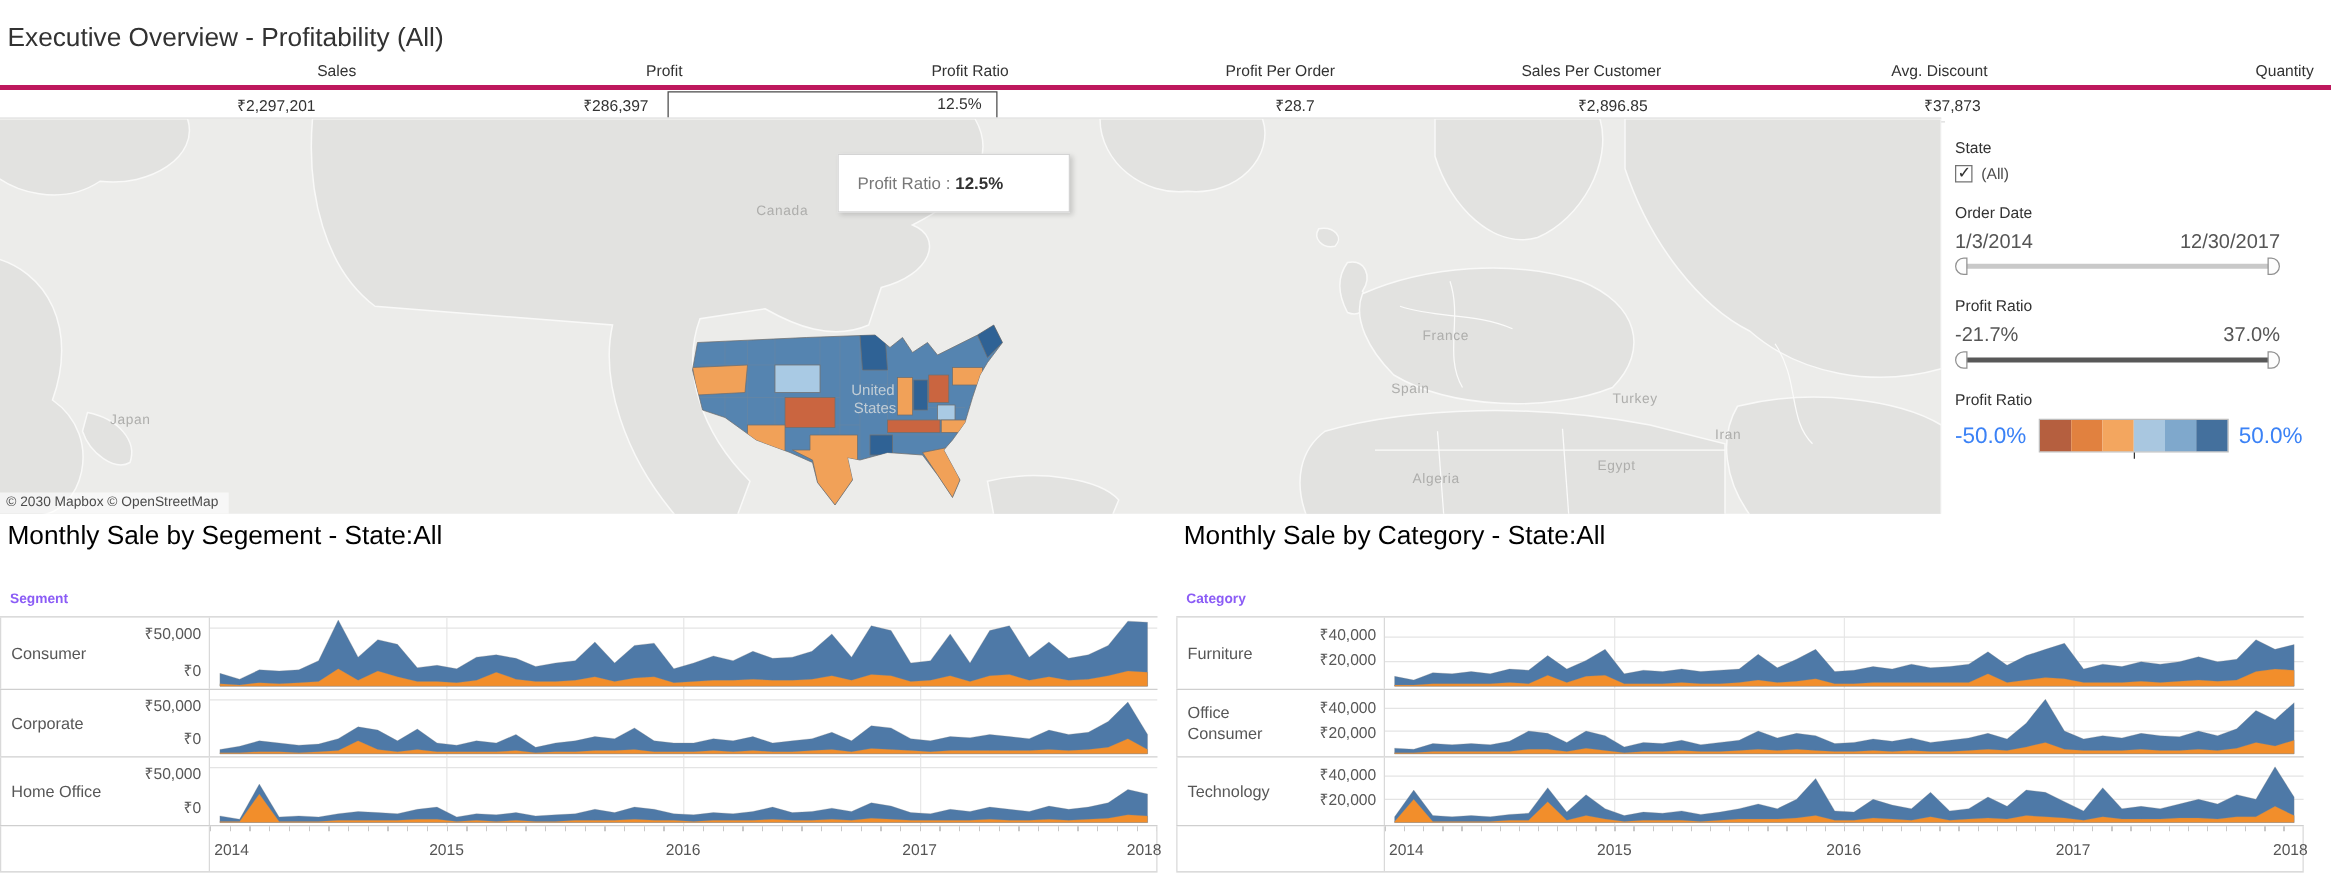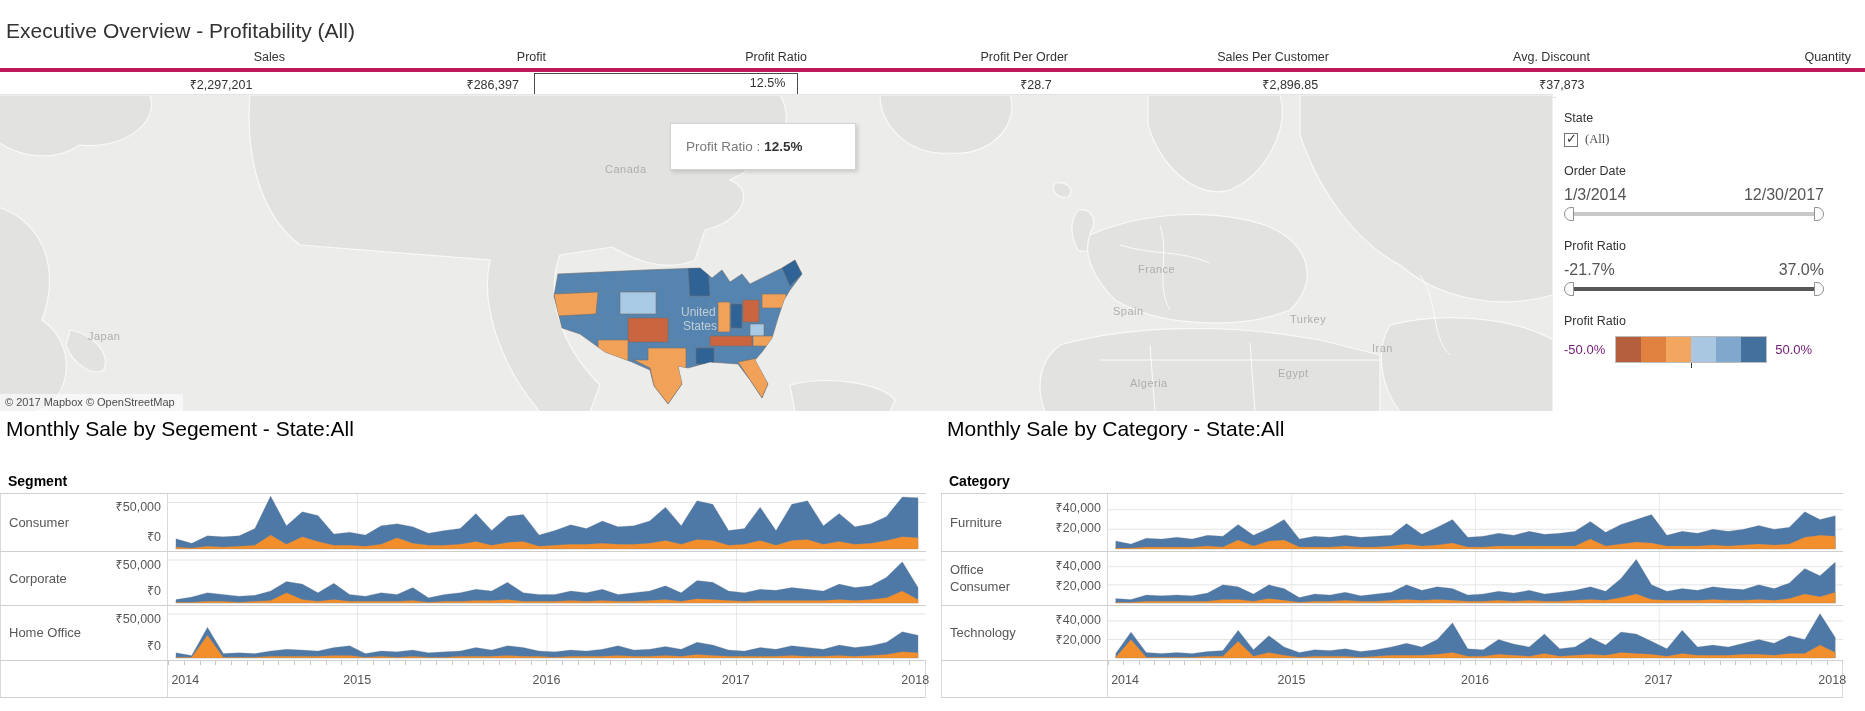--- a/index.html
+++ b/index.html
@@ -30,47 +30,47 @@
     background:#fff; border:1px solid #d4d4d4; box-shadow:2px 2px 4px rgba(0,0,0,.15);
     display:flex; align-items:center; padding-left:15px; font-size:13.5px; color:#787878; }
   .tooltip b { color:#333; margin-left:4px; font-weight:bold; }
   .attribution { position:absolute; left:0; bottom:0; background:rgba(255,255,255,.6);
     font-size:11px; color:#4c4c4c; padding:2px 8px 3px 5px; }
 
   
   .filter-panel { position:absolute; left:1556px; top:94px; width:309px; height:317px; background:#fff; }
   .fp-inner { position:relative; width:260px; margin-left:8px; }
   .fp-label { font-size:12.5px; color:#333; margin-top:17px; }
-  .cb-row { display:flex; align-items:flex-end; margin-top:7px;font-family:Liberation Serif, serif; }
+  .cb-row { display:flex; align-items:flex-end; margin-top:7px; }
   .checkbox { width:14px; height:14px; border:1px solid #737373; background:#fff;
     position:relative; margin-right:7px; }
   .checkbox.checked::after { content:"✓"; position:absolute; left:1px; top:-3px;
     font-size:13px; color:#333; }
   .cb-label { font-size:12.5px; color:#4c4c4c; }
   .range-vals { display:flex; justify-content:space-between; font-size:16px; color:#555; margin-top:8px; }
   .slider { position:relative; height:16px; margin-top:2px; }
   .slider .track { position:absolute; left:4px; right:4px; top:6px; height:4px;
     background:#c9c9c9; border-radius:2px; }
   .slider.dark .track { background:#585858; }
   .handle { position:absolute; top:1px; width:10px; height:14px; background:#fdfdfd;
     border:1px solid #919191; }
   .handle.left { left:0; border-radius:8px 0 0 8px; }
   .handle.right { right:0; border-radius:0 8px 8px 0; }
   .legend-row { display:flex; align-items:center; margin-top:8px; }
-  .legend-min, .legend-max { font-size:13px; color:#701a75; }
+  .legend-min, .legend-max { font-size:18px; color:#3b82f6; }
   .legend-bar { display:flex; margin:0 8px 0 10px; position:relative; border:1px solid #bdbdbd; }
   .legend-bar .sw { width:25px; height:25px; }
   .legend-tick { position:absolute; left:50%; bottom:-6px; width:1px; height:5px; background:#333; }
 
   
   .chart-panel { position:absolute; top:412px; }
   .chart-left { left:0; width:926px; }
   .chart-right { left:941px; width:902px; }
   .panel-title { position:absolute; left:6px; top:5px; font-size:21px; color:#000000; white-space:nowrap; }
-  .group-label { position:absolute; left:8px; top:61px; font-size:14px; font-weight:bold; color:#000000; }
+  .group-label { position:absolute; left:8px; top:61px; font-size:11px; font-weight:bold; color:#8b5cf6; }
   .ctable { position:absolute; top:81px; left:0; right:0; border-top:1px solid #cfcfcf; }
   .crow { position:relative; display:flex; border-bottom:1px solid #cfcfcf; }
   .crow.r1 { height:58px; } .crow.r2 { height:54px; } .crow.r3 { height:55px; }
   .rowhead { position:relative; border-left:1px solid #d9d9d9; border-right:1px solid #d9d9d9; }
   .chart-left .rowhead { width:168px; } .chart-right .rowhead { width:167px; }
   .row-name { position:absolute; left:8px; top:50%; transform:translateY(-50%);
     font-size:13px; color:#575757; line-height:1.35; }
   .chart-right .row-name { width:66px; }
   .tick { position:absolute; right:6px; font-size:12.5px; color:#575757; }
   .chart-left .tick-a { top:4px;margin-left:36px; } .chart-left .tick-b { bottom:6px; }
@@ -195,21 +195,21 @@
   <span class="map-label" style="left:1113px; top:210px;">Spain</span>
   <span class="map-label" style="left:1290px; top:218px;">Turkey</span>
   <span class="map-label" style="left:1130px; top:282px;">Algeria</span>
   <span class="map-label" style="left:1278px; top:272px;">Egypt</span>
   <span class="map-label" style="left:1372px; top:247px;">Iran</span>
 
   <div class="tooltip">
     <span>Profit Ratio :</span>
     <b>12.5%</b>
   </div>
-  <div class="attribution">© 2017 Mapbox  © OpenStreetMap</div>
+  <div class="attribution">© 2030 Mapbox  © OpenStreetMap</div>
 </div>
 
 <div class="filter-panel">
   <div class="fp-inner">
     <div class="fp-label">State</div>
     <div class="cb-row">
       <span class="checkbox checked"></span>
       <span class="cb-label">(All)</span>
     </div>
 

